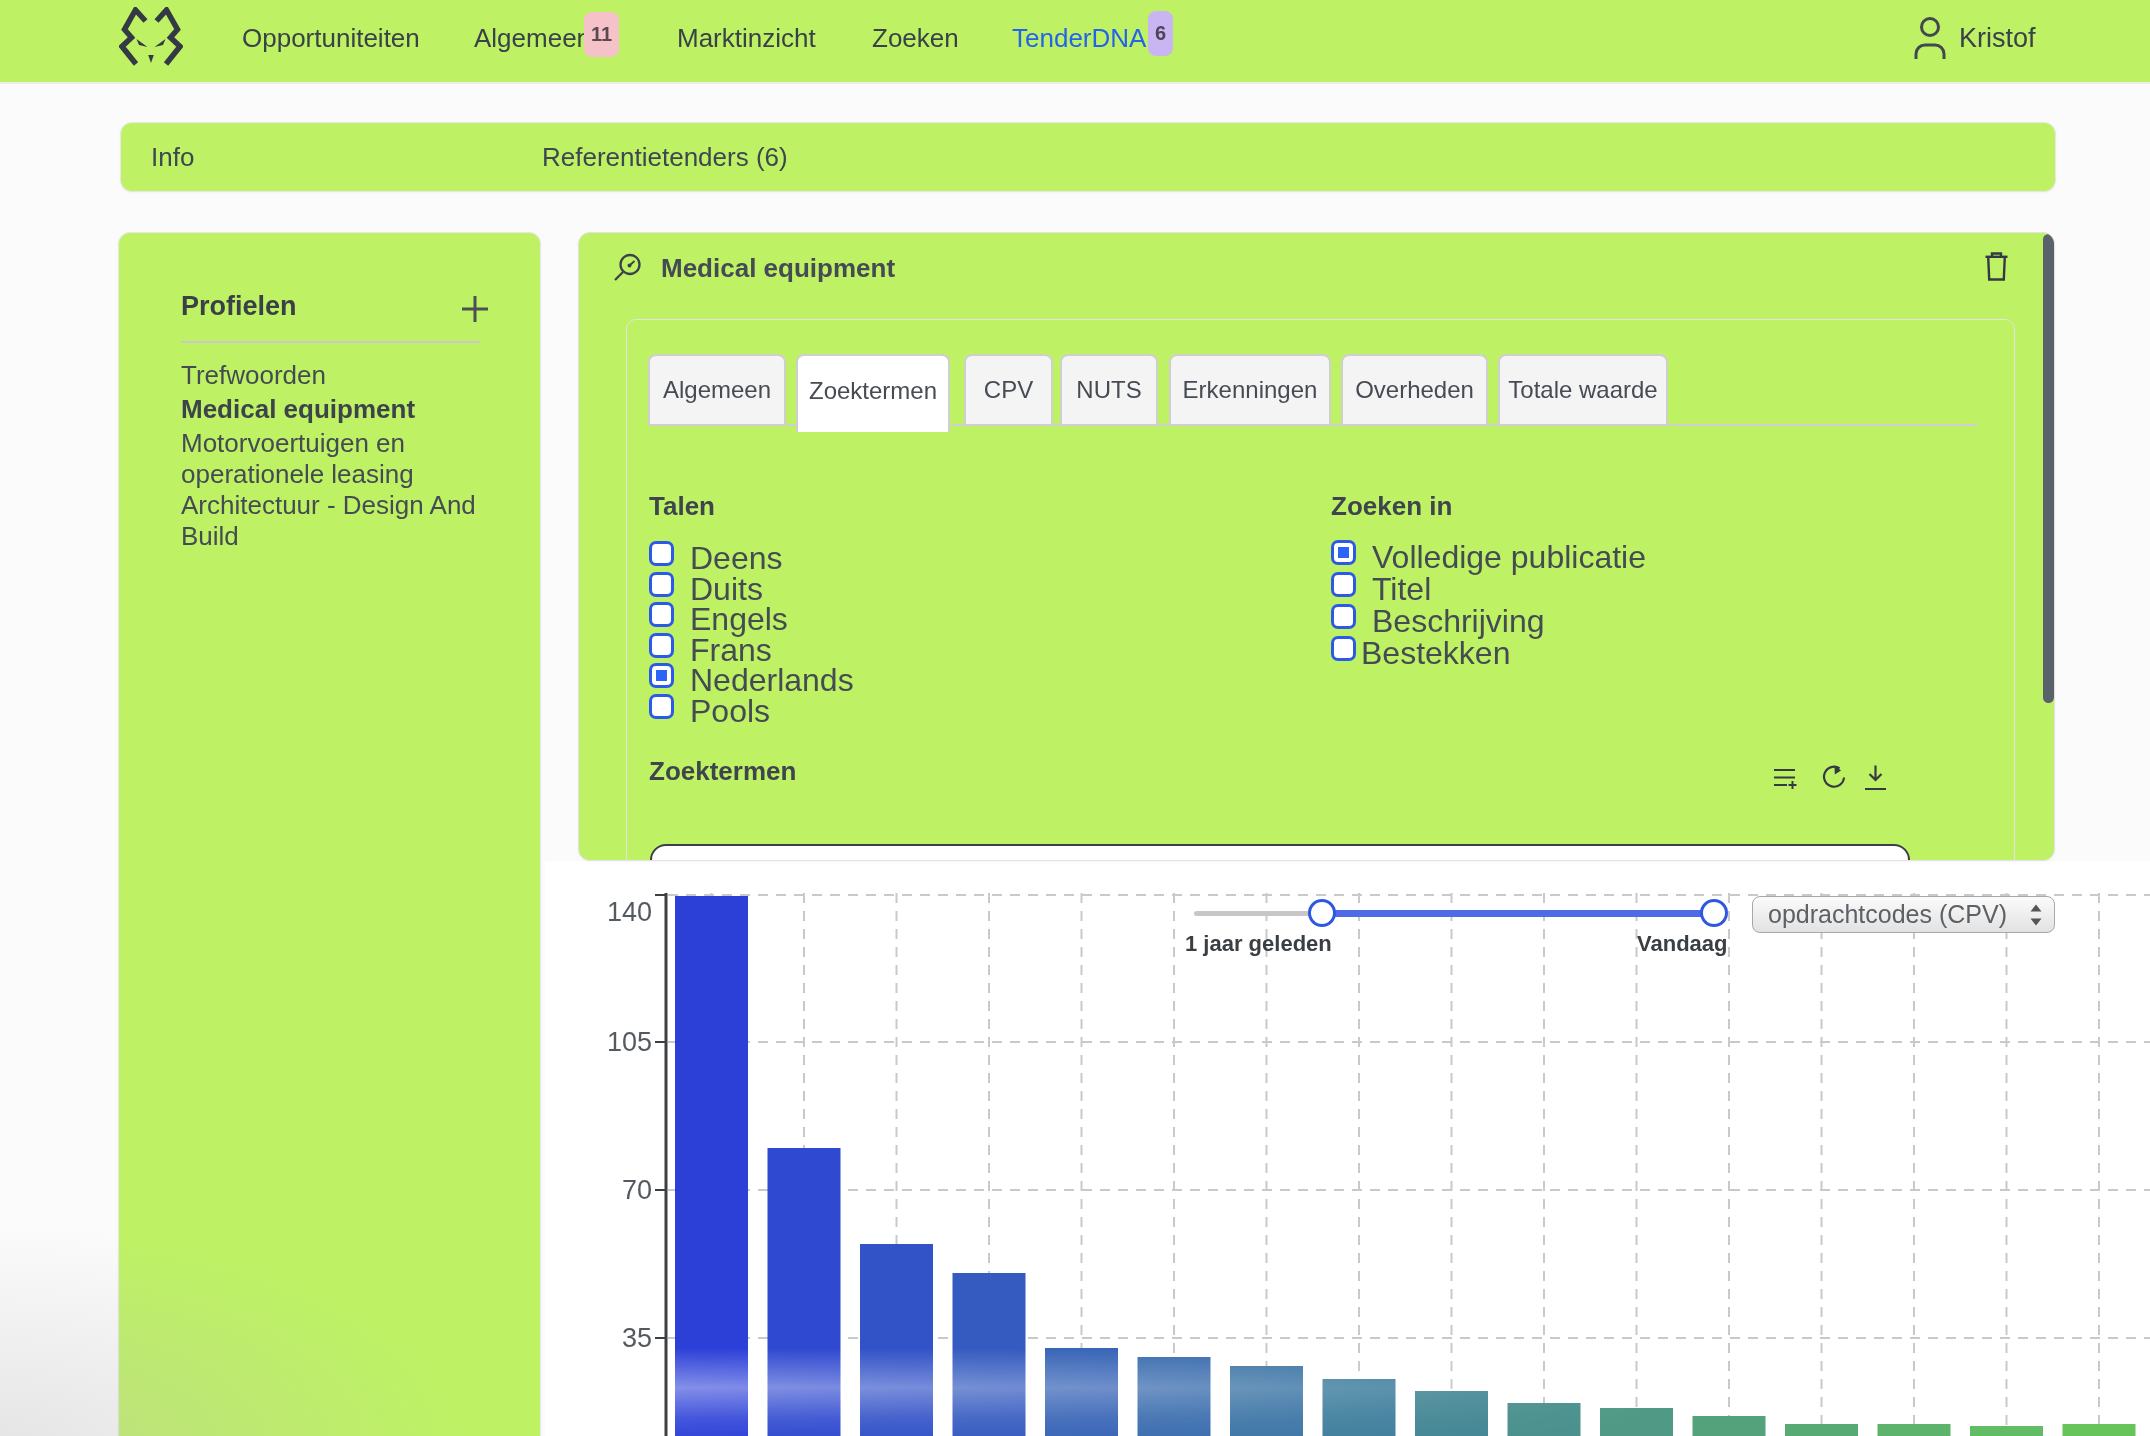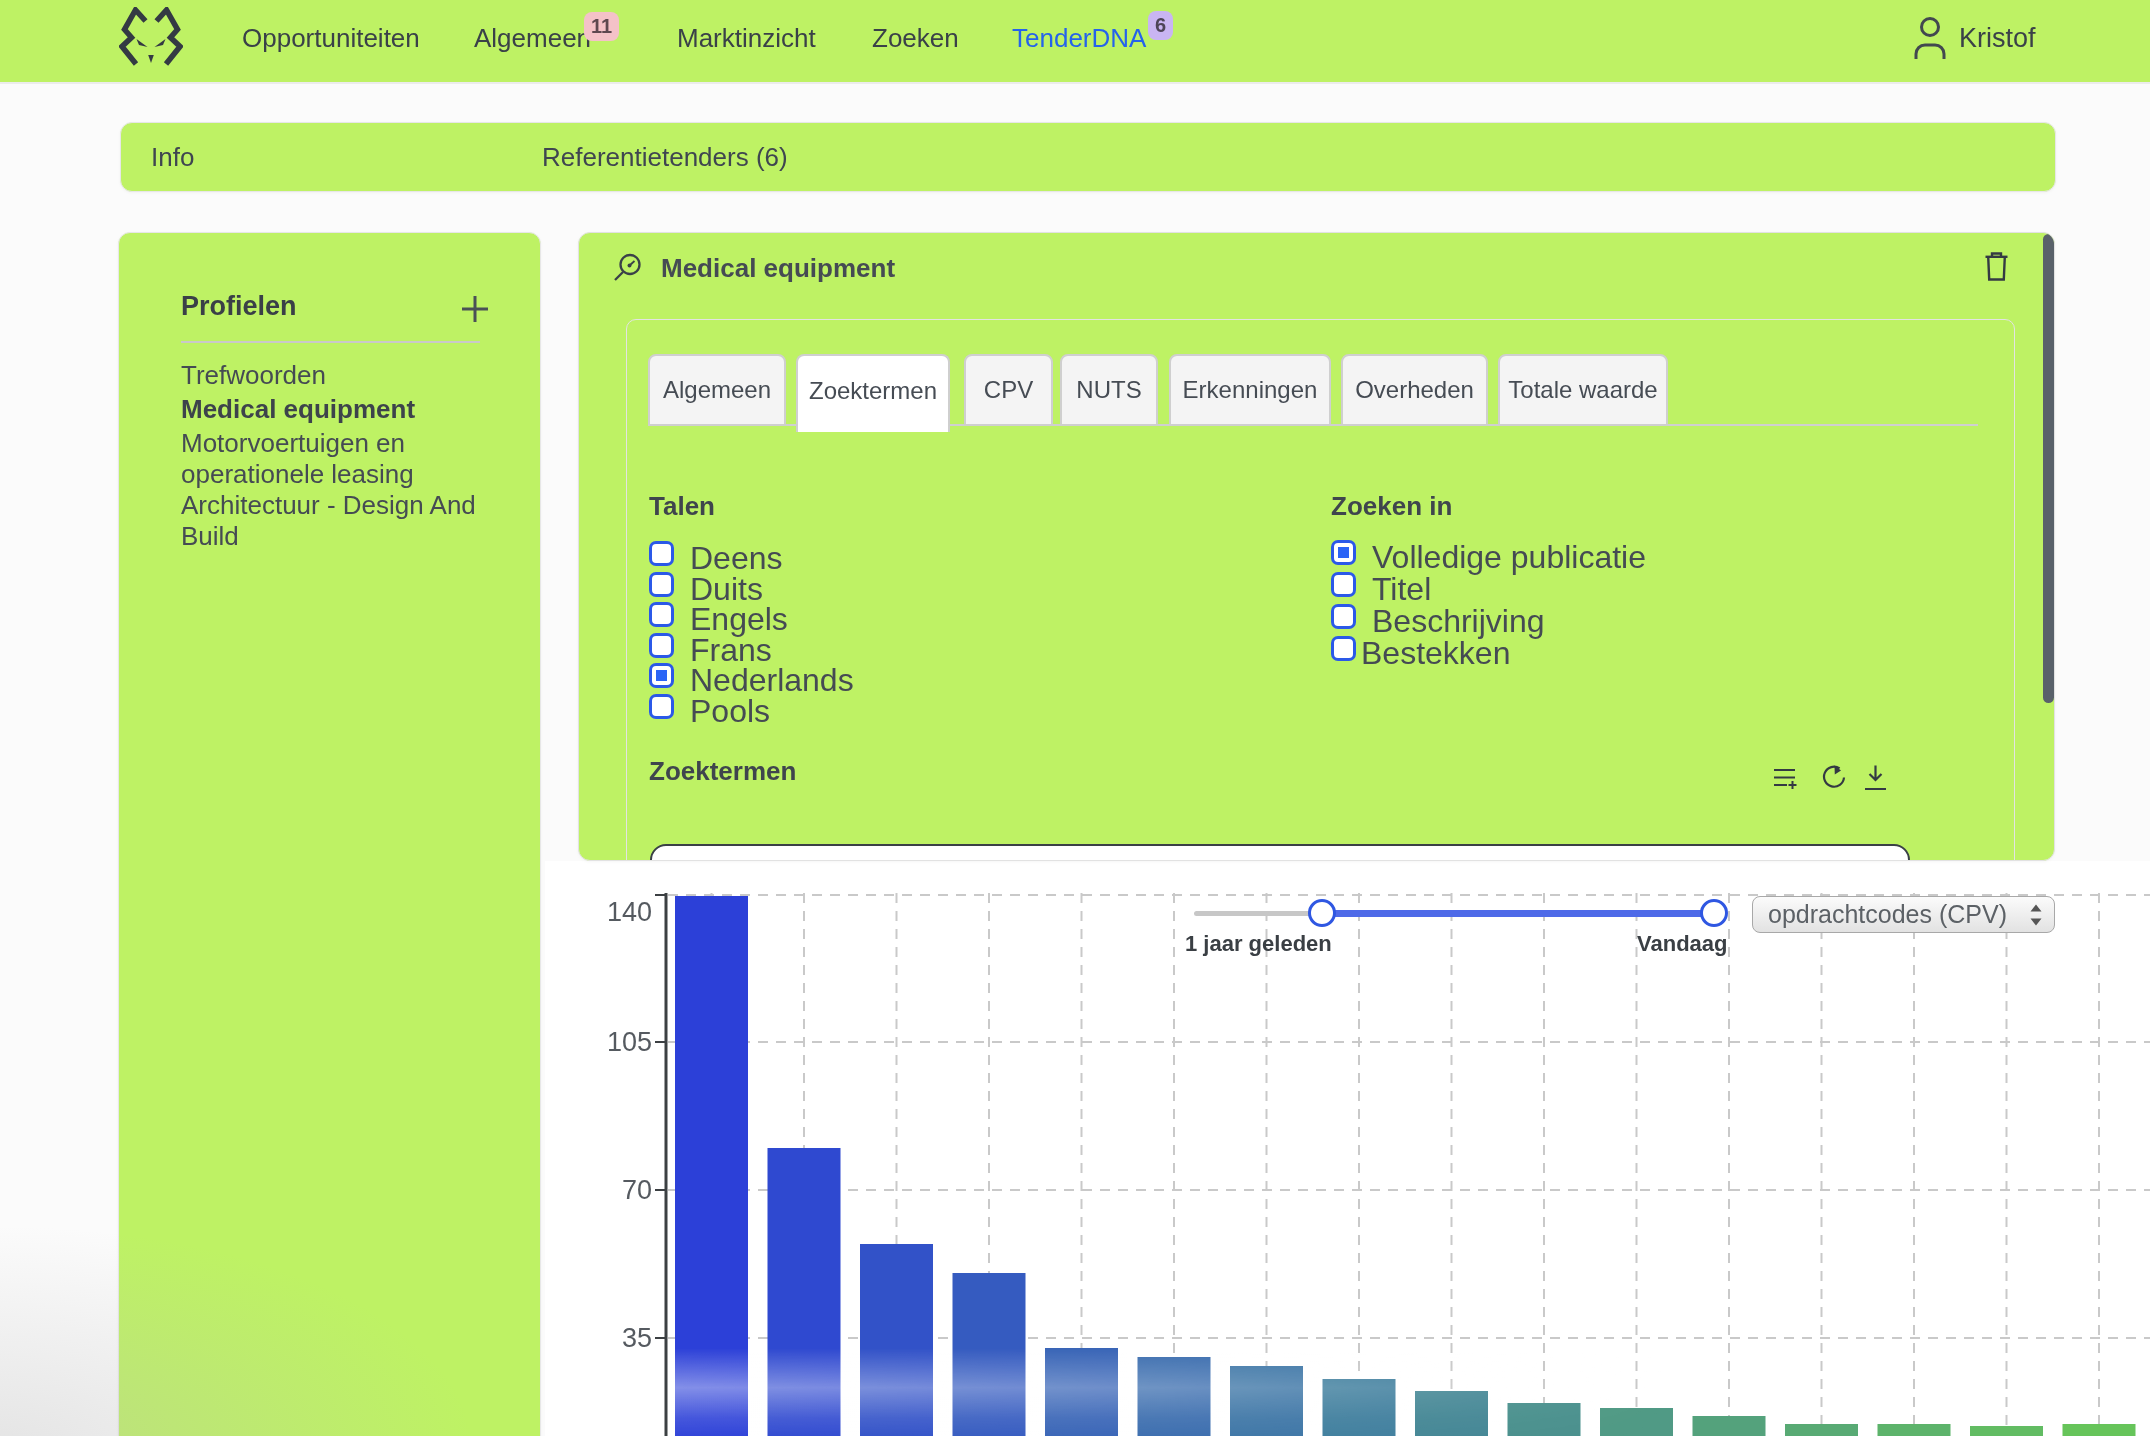--- a/index.html
+++ b/index.html
@@ -1,21 +1,21 @@
 <!DOCTYPE html>
 <html><head>
 <meta charset="utf-8">
 <style>
 *{margin:0;padding:0;box-sizing:border-box;}
 html,body{width:2150px;height:1436px;overflow:hidden;background:#fbfbfb;
   font-family:"Liberation Sans",sans-serif;color:#3d434b;}
 .abs{position:absolute;}
 #nav{position:absolute;left:0;top:0;width:2150px;height:84px;background:#bef264;border-bottom:2px solid #ececec;}
 .navitem{position:absolute;top:0;height:76px;display:flex;align-items:center;font-size:26px;color:#3a4148;white-space:nowrap;}
-.badge{position:absolute;font-size:20px;font-weight:bold;border-radius:8px;padding:3px 7px;}
+.badge{position:absolute;font-size:20px;font-weight:bold;border-radius:8px;padding:11px 7px;}
 .card{position:absolute;background:#bef264;border:1px solid #e7e7e7;border-radius:12px;box-shadow:0 1px 3px rgba(0,0,0,0.04);}
 .tab{position:absolute;top:121px;height:72px;background:#f4f4f4;border:2px solid #cfcfcf;
   border-radius:8px 8px 0 0;display:flex;align-items:center;justify-content:center;
   font-size:24px;color:#464c54;white-space:nowrap;z-index:2;}
 .tab.active{background:#fff;height:78px;border-bottom:none;z-index:4;padding-bottom:6px;}
 .tabline{position:absolute;left:69px;top:191px;width:1330px;height:2px;background:#cfcfcf;z-index:1;}
 .h2{position:absolute;font-weight:bold;font-size:26px;color:#3f454d;white-space:nowrap;}
 .cb{position:absolute;width:25px;height:25px;border:3px solid #2b59e8;border-radius:7px;background:#fff;}
 .cb.on::after{content:"";position:absolute;left:4px;top:4px;width:11px;height:11px;background:#2b64f6;}
 .cblabel{position:absolute;font-size:32px;color:#454b53;white-space:nowrap;}

